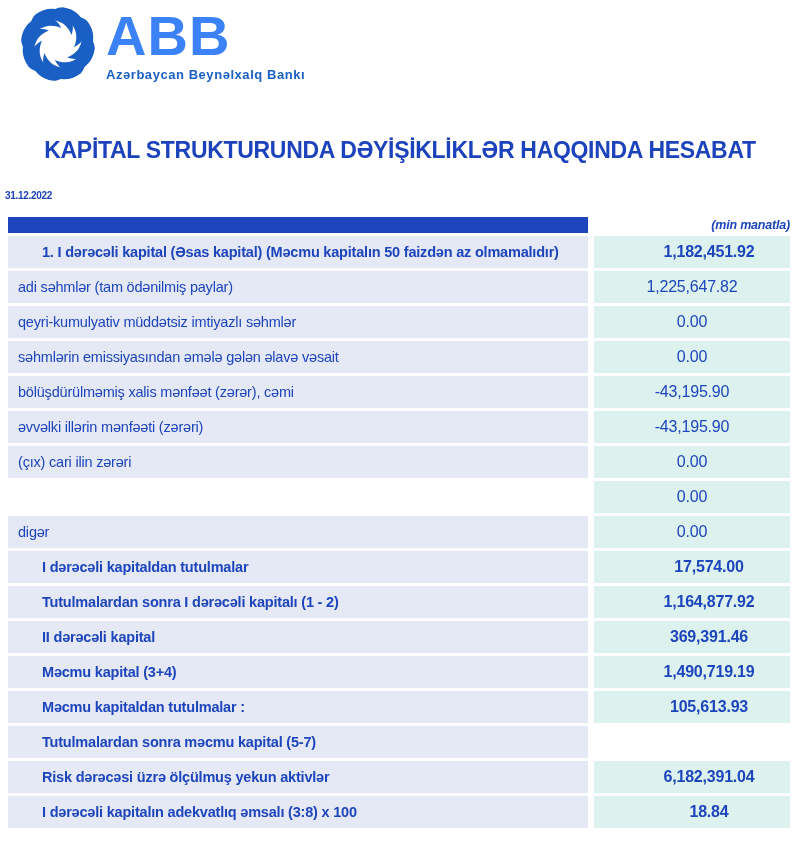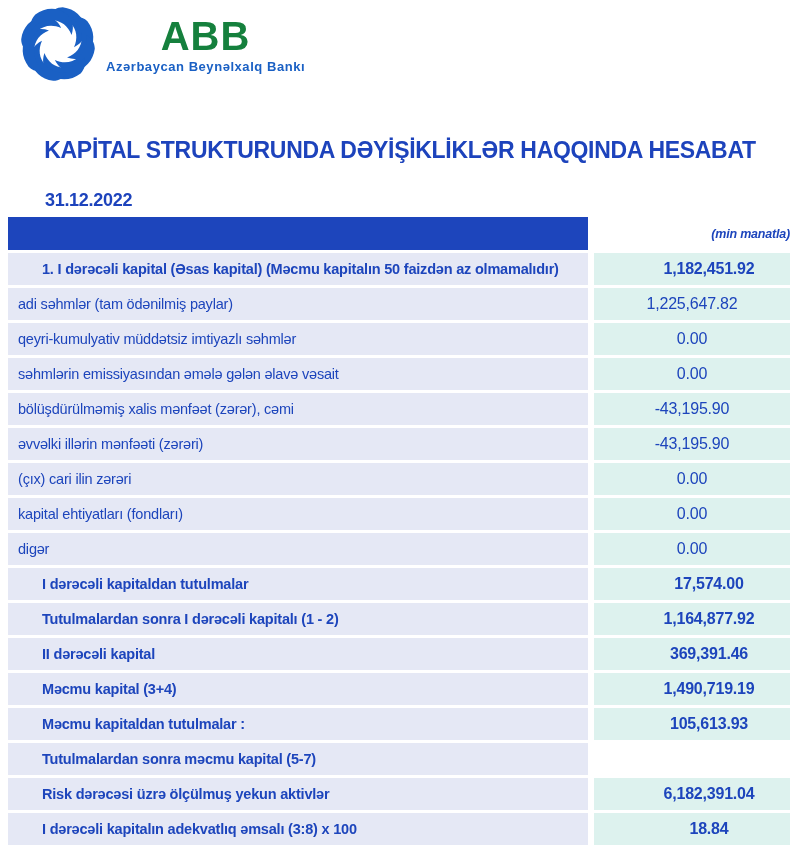--- a/index.html
+++ b/index.html
@@ -9,46 +9,45 @@
     font-family: "Liberation Sans", sans-serif;
     overflow: hidden;
   }
   .page { position: relative; width: 800px; height: 862px; }
 
   
   .logo { position: absolute; left: 18px; top: 4px; display: flex; align-items: center; }
   .logo-swirl { width: 80px; height: 80px; }
   .logo-textblock { margin-left: 8px; margin-top: 2px; }
   .logo-abb {
-    font-size: 40px; font-weight: 700; color: #15803d;
-    letter-spacing: 1px; line-height: 1; font-family: "Liberation Sans", sans-serif; text-align: center;
+    font-size: 56px; font-weight: 700; color: #3b82f6;
+    letter-spacing: 1px; line-height: 1; font-family: "Liberation Sans", sans-serif;
   }
   .logo-tagline {
     font-size: 13px; font-weight: 700; color: #1a60c4;
     letter-spacing: 0.55px; margin-top: 3px; white-space: nowrap;
   }
 
   
   .report-title {
     position: absolute; top: 136px; left: 0; width: 100%;
     text-align: center;
     font-size: 23px; font-weight: 700; color: #1d43bc;
     letter-spacing: -0.3px;
     transform: scaleY(1.08);
   }
   .report-date {
     position: absolute; top: 190px; left: 5px;
-    font-size: 18px; font-weight: 700; color: #1d43bc;
+    font-size: 10px; font-weight: 700; color: #1d43bc;
     letter-spacing: -0.3px;
-    margin-left: 40px;
   }
 
   
   .capital-table { position: absolute; left: 8px; top: 217px; width: 782px; }
-  .thead { display: grid; grid-template-columns: 580px 6px 196px; height: 33px; margin-bottom: 3px; }
+  .thead { display: grid; grid-template-columns: 580px 6px 196px; height: 16px; margin-bottom: 3px; }
   .thead-bar { background: #1d45bc; }
   .thead-note {
     grid-column: 3; display: flex; align-items: center; justify-content: flex-end;
     font-style: italic; font-size: 12.5px; font-weight: 700; color: #1d45bc;
     letter-spacing: -0.2px;
   }
   .trow { display: grid; grid-template-columns: 580px 6px 196px; height: 32px; margin-bottom: 3px; }
   .tlabel {
     background: #e5e8f5; display: flex; align-items: center;
     padding-left: 10px;
@@ -132,21 +131,20 @@
         </div>
         <div class="trow">
           <div class="tlabel">əvvəlki illərin mənfəəti (zərəri)</div>
           <div class="tvalue">-43,195.90</div>
         </div>
         <div class="trow">
           <div class="tlabel">(çıx) cari ilin zərəri</div>
           <div class="tvalue">0.00</div>
         </div>
         <div class="trow">
-          <div class="tlabel">kapital ehtiyatları (fondları)</div>
           <div class="tvalue">0.00</div>
         </div>
         <div class="trow">
           <div class="tlabel">digər</div>
           <div class="tvalue">0.00</div>
         </div>
         <div class="trow bold">
           <div class="tlabel">I dərəcəli kapitaldan  tutulmalar</div>
           <div class="tvalue">17,574.00</div>
         </div>

